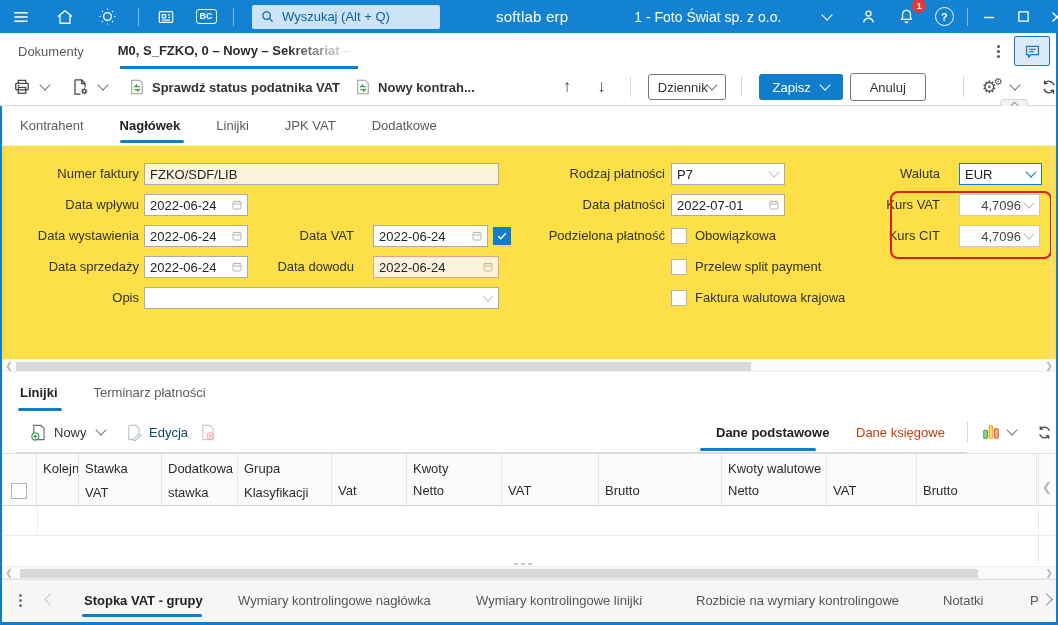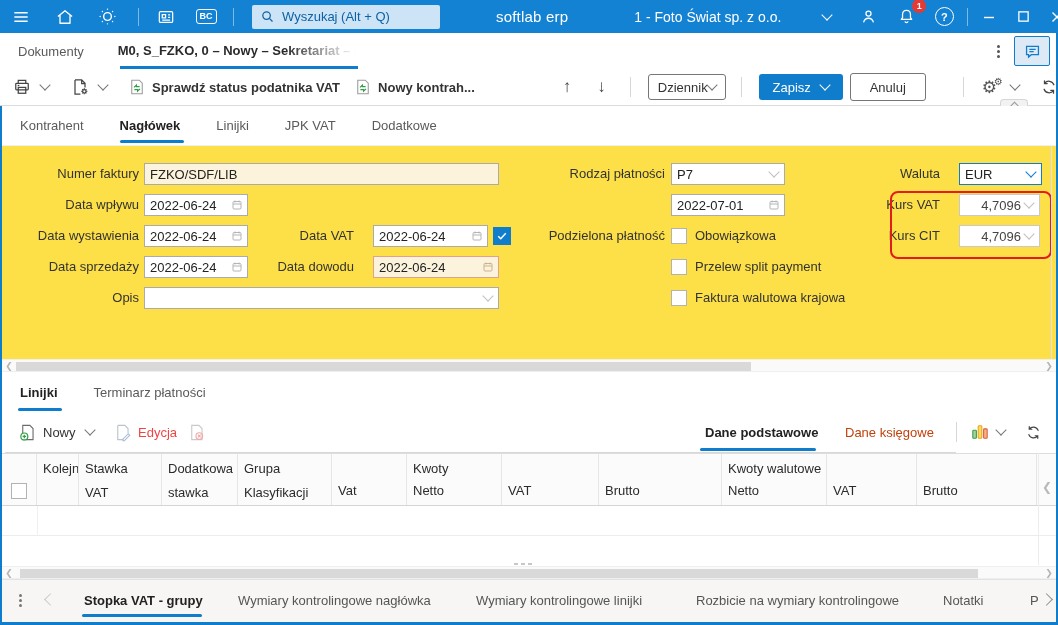--- a/index.html
+++ b/index.html
@@ -67,23 +67,23 @@
   .red-annot{position:absolute;left:888px;top:45px;width:158px;height:64px;border:2.5px solid #e11d1d;border-radius:8px;pointer-events:none;}
 
   
   .hscroll{position:absolute;left:2px;width:1054px;background:#fafafa;border-top:1px solid #efefef;border-bottom:1px solid #efefef;box-sizing:border-box;}
   .thumb{position:absolute;top:2px;height:9px;background:#d9d9d9;}
   .sb-ar{position:absolute;top:1px;width:10px;height:10px;color:#b5b5b5;font-size:9px;line-height:10px;text-align:center;cursor:pointer;font-family:"DejaVu Sans",sans-serif;}
 
   
   .linestabs{position:absolute;left:2px;top:372px;width:1054px;height:40px;background:#fff;display:flex;align-items:center;}
   .l-underline{position:absolute;left:18px;top:408px;width:44px;height:3px;background:#0f7dcc;border-radius:2px;}
-  .linestoolbar{position:absolute;left:5px;top:412px;width:951px;height:41px;background:#fff;border-bottom:1px solid #d8d8d8;box-sizing:border-box;}
+  .linestoolbar{position:absolute;left:16px;top:412px;width:951px;height:41px;background:#fff;border-bottom:1px solid #d8d8d8;box-sizing:border-box;}
   .ltb-item{position:absolute;top:0;height:40px;display:flex;align-items:center;gap:6px;cursor:pointer;white-space:nowrap;}
-  .disabled{color:#ef4444;cursor:default;}
+  .disabled{color:#0c4a6e;cursor:default;}
   .view-underline{position:absolute;left:700px;top:448px;width:116px;height:3px;background:#0f7dcc;border-radius:2px;}
 
   
   .thead{position:absolute;left:2px;top:453px;width:1054px;height:53px;background:#fbfbfb;border-top:1px solid #ddd;border-bottom:1px solid #d5d5d5;box-sizing:border-box;font-size:13px;color:#2b2b2b;}
   .th{position:absolute;box-sizing:border-box;border-right:1px solid #e6e6e6;padding:3px 11px 0 6px;height:51px;line-height:24px;overflow:hidden;white-space:nowrap;}
   .th.r2{padding-top:27px;line-height:20px;}
   .th.grp{height:25px;border-right:none;}
   .emptyrow{position:absolute;left:2px;top:506px;width:1054px;height:30px;background:#fff;border-bottom:1px solid #ececec;box-sizing:border-box;}
   .panel-collapse{position:absolute;left:1040px;top:478px;width:14px;height:18px;color:#b9b9b9;font-size:12px;line-height:18px;text-align:center;cursor:pointer;font-family:"DejaVu Sans",sans-serif;}
   .tbl-rdiv{position:absolute;left:1038px;top:453px;width:1px;height:112px;background:#ededed;}
@@ -344,20 +344,21 @@
       <span></span>
       <span class="cv chev lt"></span>
     </div>
 
     <div class="lbl" style="left:520px;top:17px;width:143px">Rodzaj płatności</div>
     <div class="inp combo" style="left:669px;top:17px;width:114px">
       <span>P7</span>
       <span class="cv chev lt"></span>
     </div>
 
+    <div class="lbl" style="left:520px;top:48px;width:143px">Data płatności</div>
     <div class="inp" style="left:669px;top:48px;width:114px">
       <span>2022-07-01</span>
       <span class="cal">
           <svg width="12" height="12" viewBox="0 0 24 24" fill="none" stroke="#b5b5b5" stroke-width="2">
             <rect x="4" y="5" width="16" height="15" rx="2"></rect>
             <path d="M8 3v4M16 3v4M4 10h16"></path>
           </svg>
         </span>
     </div>
 

